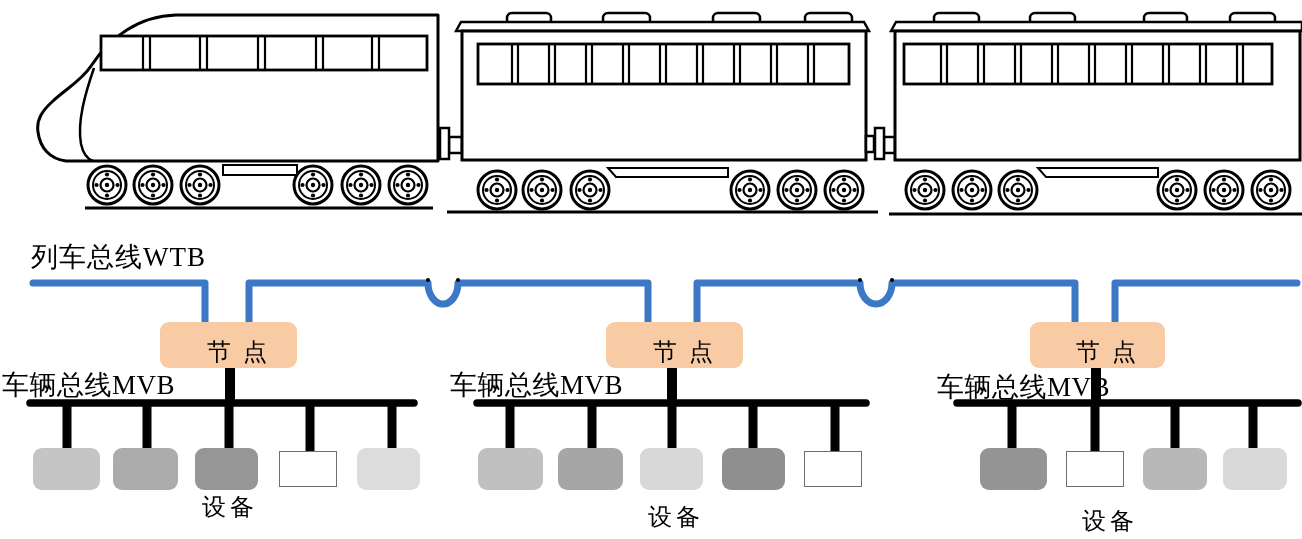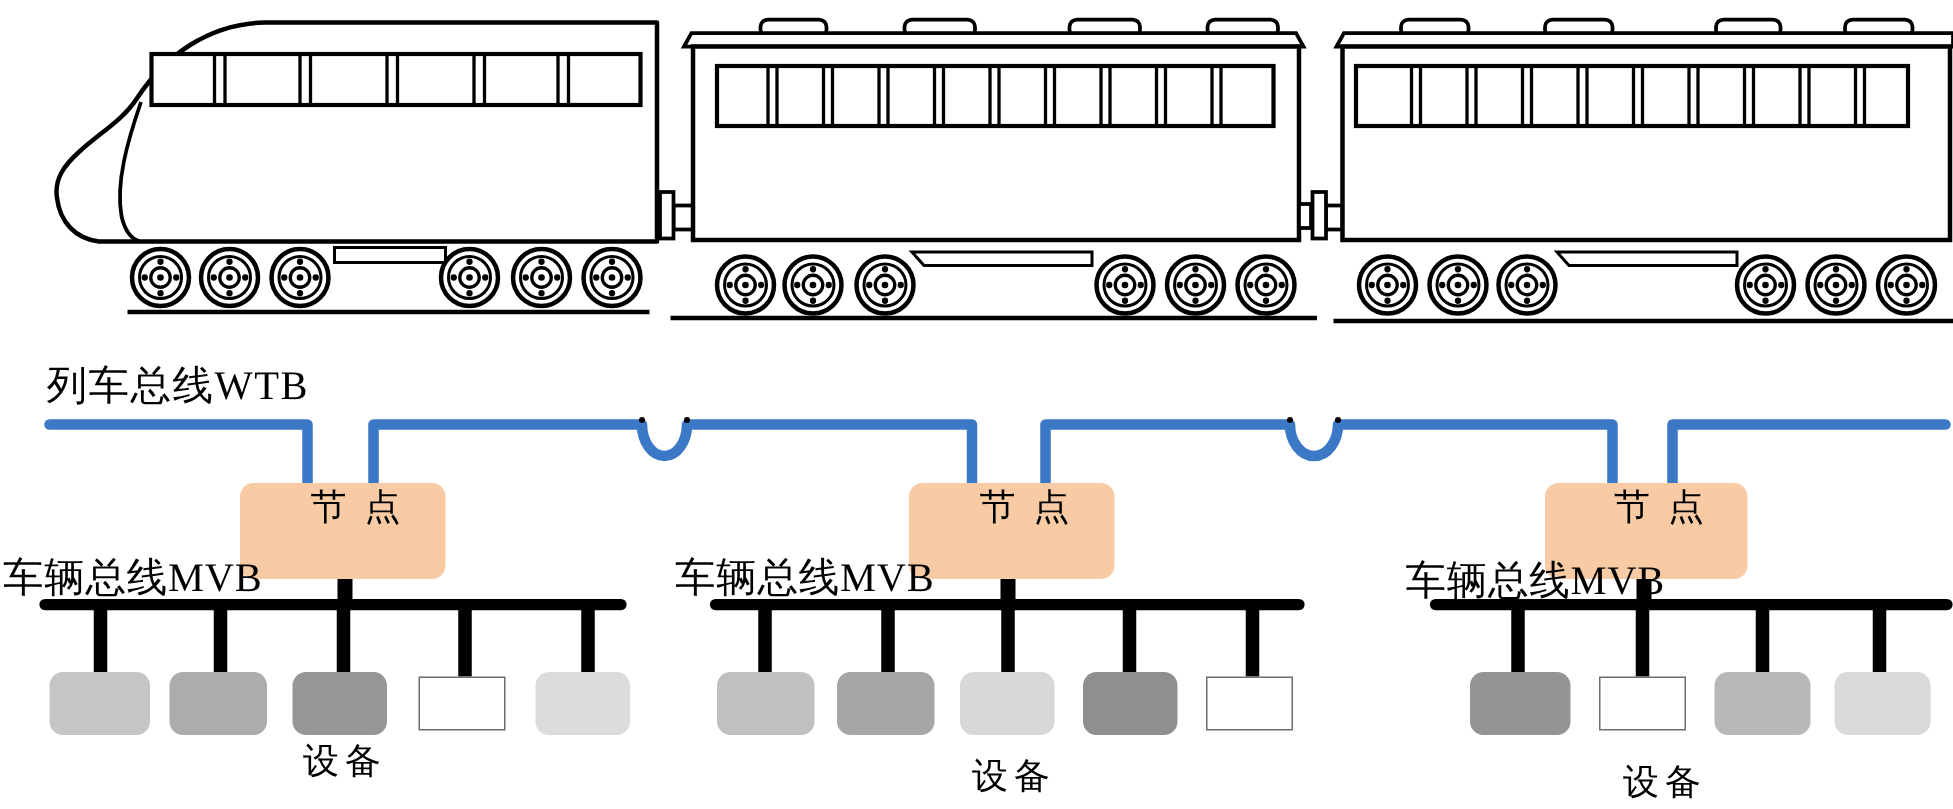--- a/index.html
+++ b/index.html
@@ -8,22 +8,22 @@
     font-family:"Liberation Serif","DejaVu Serif",serif;color:#000;
   }
   .canvas svg{position:absolute;left:0;top:0;}
   .lbl{position:absolute;white-space:nowrap;line-height:1.1;}
   .wtb-lbl{left:31px;top:243px;font-size:27px;letter-spacing:1px;}
   .mvb-lbl{font-size:27px;letter-spacing:0.5px;}
   .mvb-lbl.c1{left:2px;top:371px;}
   .mvb-lbl.c2{left:450px;top:371px;}
   .mvb-lbl.c3{left:937px;top:373px;}
   .node{
-    position:absolute;height:64px;border-radius:9px;
-    display:flex;align-items:flex-start;justify-content:center;
+    position:absolute;height:46px;border-radius:9px;
+    display:flex;align-items:flex-end;justify-content:center;
     font-size:24px;letter-spacing:12px;padding-left:29px;box-sizing:border-box;
   }
   .node.n1{left:160px;top:322px;width:137px;}
   .node.n2{left:606px;top:322px;width:137px;}
   .node.n3{left:1030px;top:322px;width:135px;}
   .dev{position:absolute;top:448px;height:42px;border-radius:9px;}
   .dev.bordered{border:1.5px solid #6e6e6e;border-radius:0;top:451px;height:36px;box-sizing:border-box;}
   .devlbl{position:absolute;width:110px;text-align:center;font-size:24px;letter-spacing:4px;}
   .devlbl.c1{left:175px;top:491px;}
   .devlbl.c2{left:621px;top:501px;}

